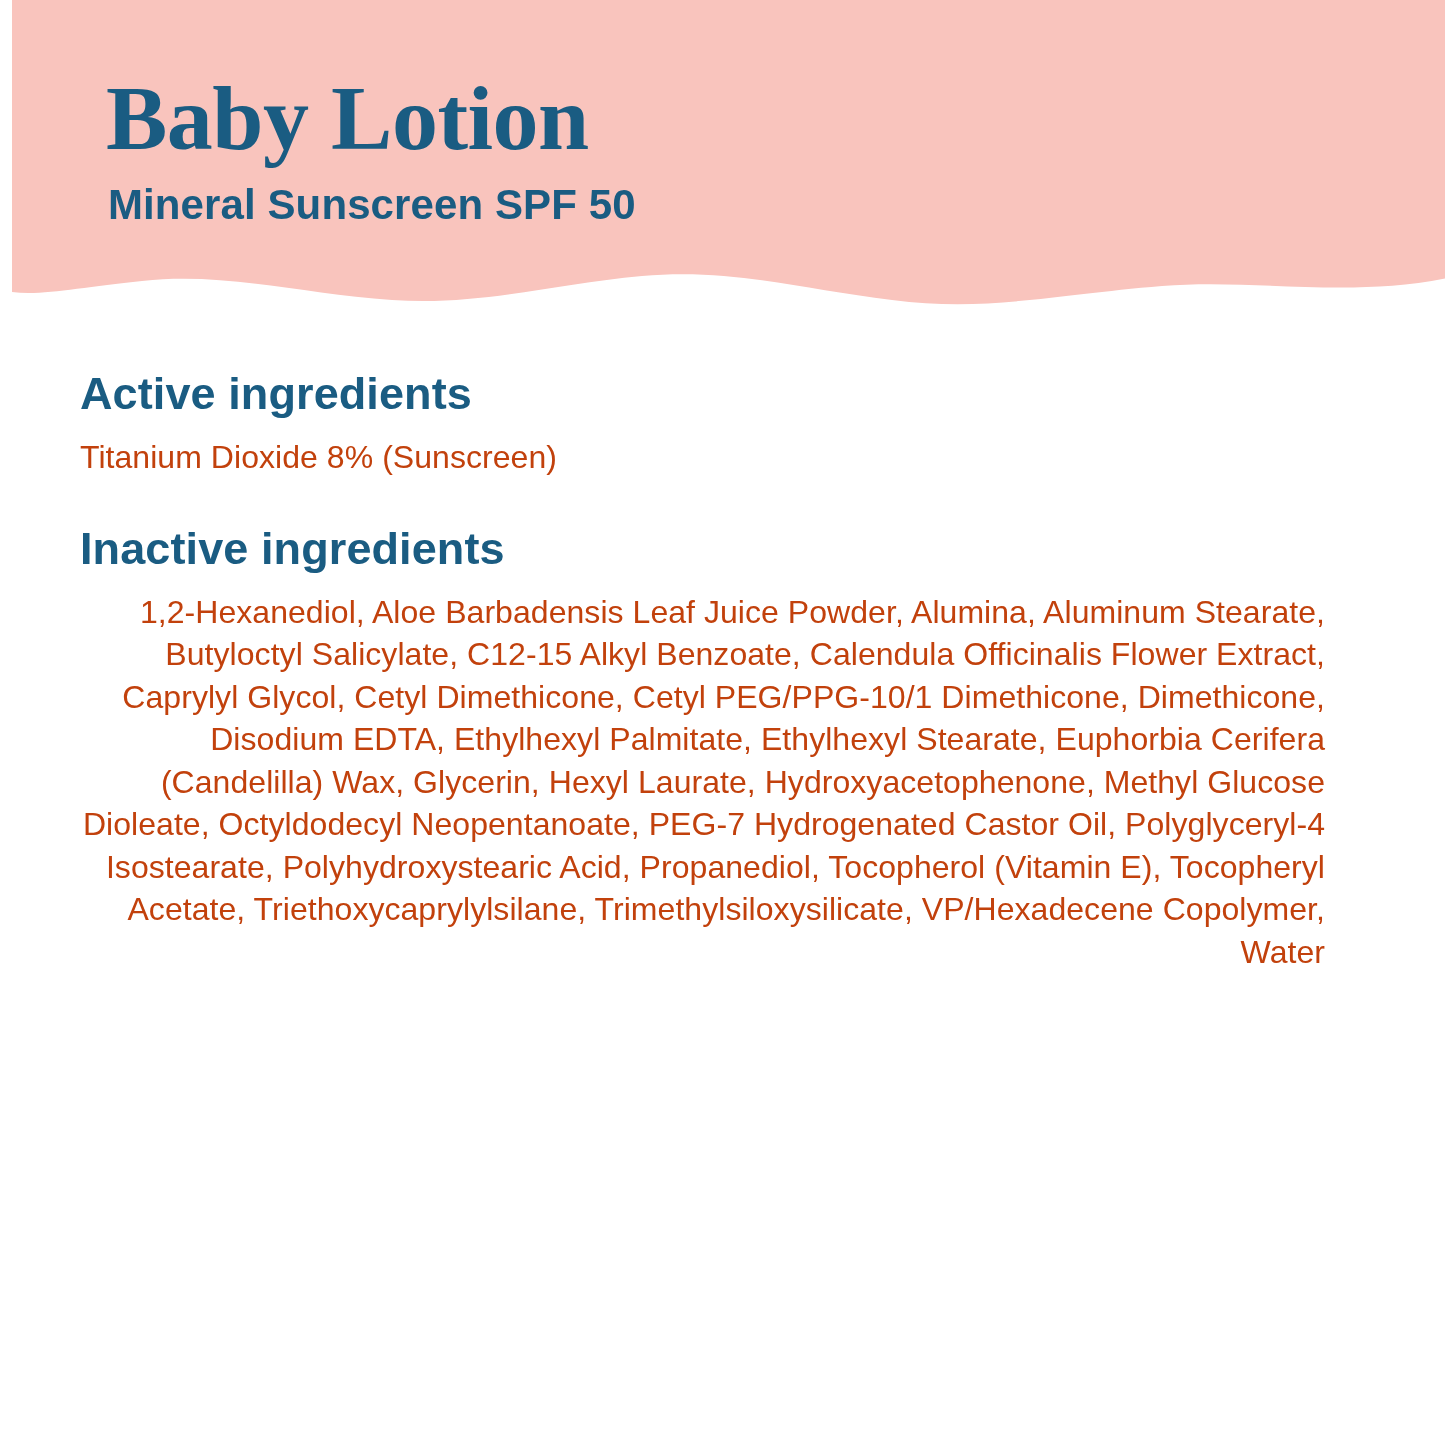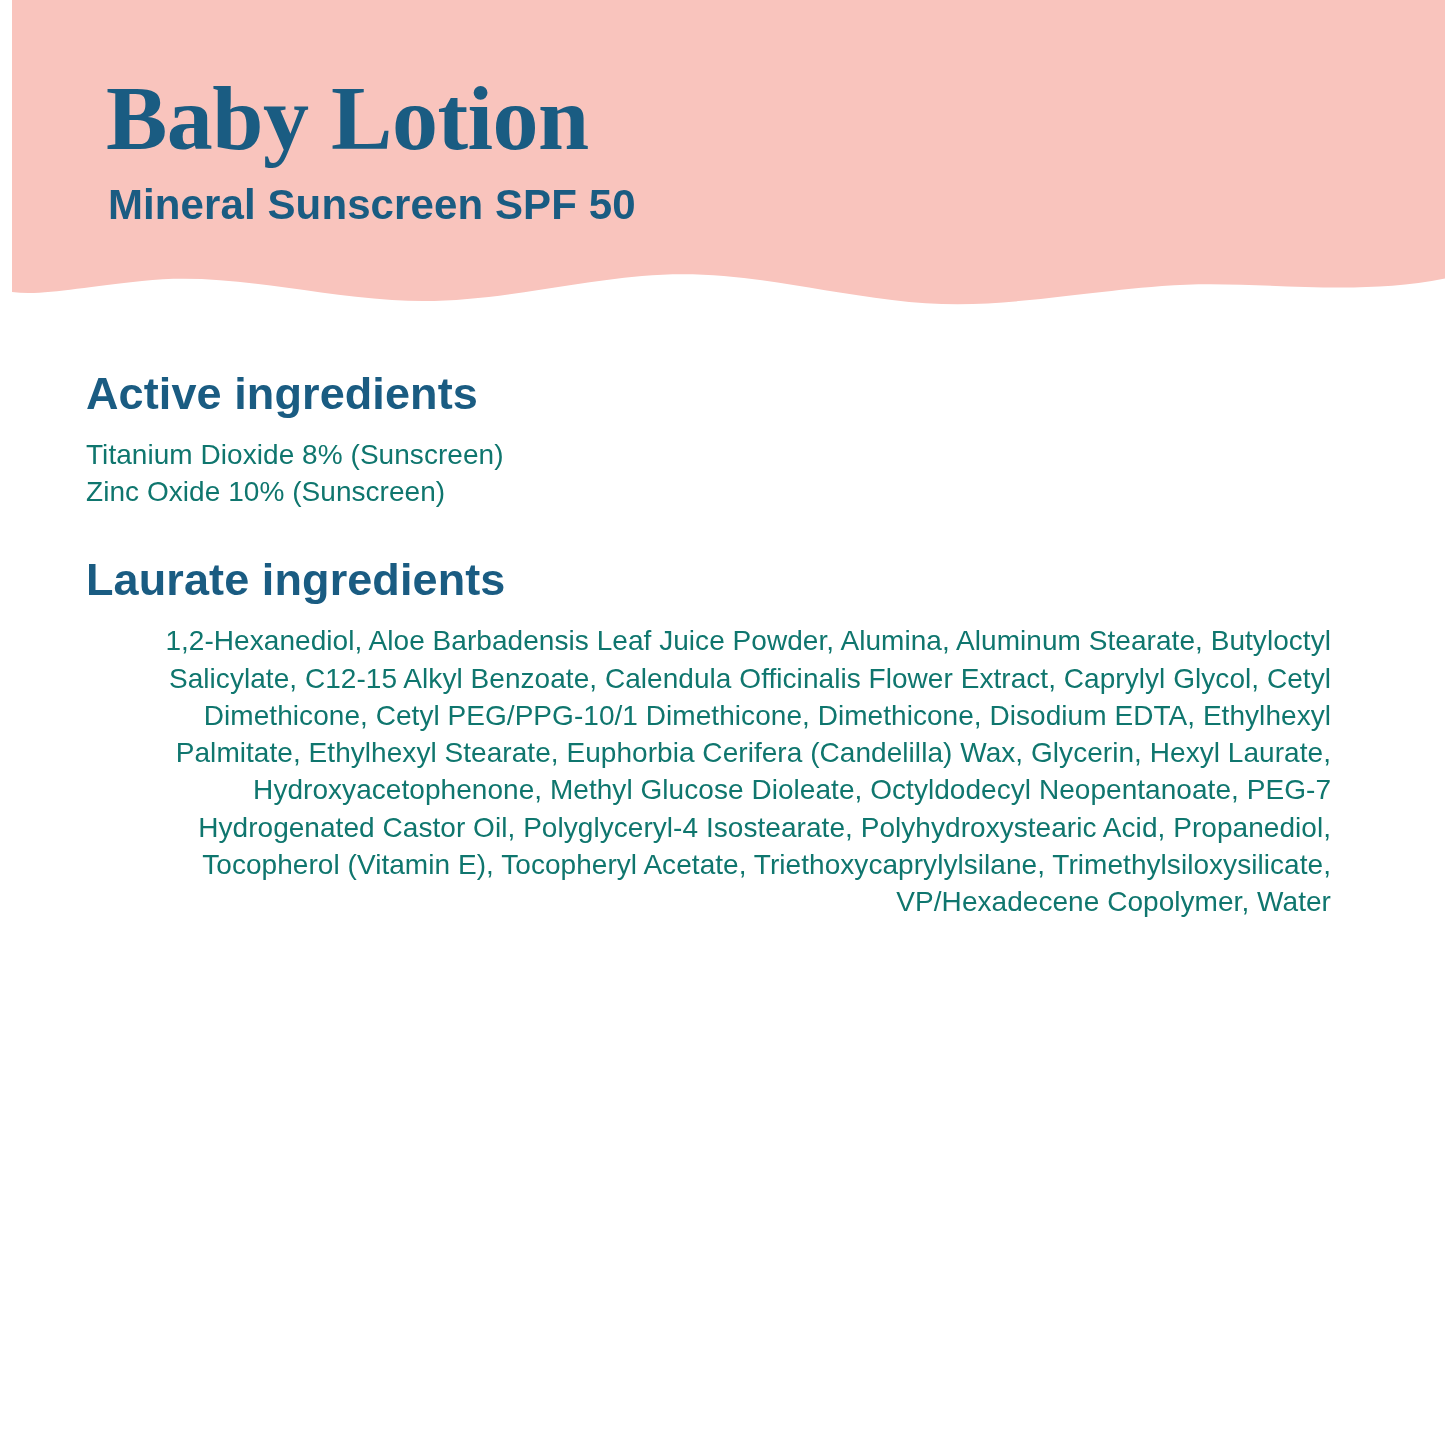--- a/index.html
+++ b/index.html
@@ -62,40 +62,40 @@
     font-size: 42px;
     line-height: 1.2;
     color: #1a5c82;
     margin: 14px 0 7px 2px;
     letter-spacing: 0.1px;
   }
 
   
   .content {
     position: absolute;
-    left: 86px;
+    left: 80px;
     top: 368px;
     width: 1250px;
   }
   .section + .section {
     margin-top: 44px;
   }
   .section-heading {
     font-family: "Liberation Sans", sans-serif;
     font-weight: bold;
     font-size: 45px;
     color: #1a5c82;
     margin: 0 0 16px 0;
     letter-spacing: 0.1px;
   }
   .body-text {
     font-family: "Liberation Sans", sans-serif;
-    font-size: 28px;
+    font-size: 32px;
     line-height: 1.33;
-    color: #0f766e;
+    color: #c2410c;
     margin: 0;
     letter-spacing: 0.05px;
   }
   .active-line {
     display: block;
   }
   .inactive-list {
     max-width: 1245px;
     text-align: right;
   }
@@ -116,23 +116,22 @@
       <div class="product-subtitle">Mineral Sunscreen SPF 50</div>
     </div>
   </div>
 
   <div class="content">
 
     <div class="section">
       <h2 class="section-heading">Active ingredients</h2>
       <p class="body-text">
         <span class="active-line">Titanium Dioxide 8% (Sunscreen)</span>
-        <span class="active-line">Zinc Oxide 10% (Sunscreen)</span>
       </p>
     </div>
 
     <div class="section">
-      <h2 class="section-heading">Laurate ingredients</h2>
+      <h2 class="section-heading">Inactive ingredients</h2>
       <p class="body-text inactive-list">1,2-Hexanediol, Aloe Barbadensis Leaf Juice Powder, Alumina, Aluminum Stearate, Butyloctyl Salicylate, C12-15 Alkyl Benzoate, Calendula Officinalis Flower Extract, Caprylyl Glycol, Cetyl Dimethicone, Cetyl PEG/PPG-10/1 Dimethicone, Dimethicone, Disodium EDTA, Ethylhexyl Palmitate, Ethylhexyl Stearate, Euphorbia Cerifera (Candelilla) Wax, Glycerin, Hexyl Laurate, Hydroxyacetophenone, Methyl Glucose Dioleate, Octyldodecyl Neopentanoate, PEG-7 Hydrogenated Castor Oil, Polyglyceryl-4 Isostearate, Polyhydroxystearic Acid, Propanediol, Tocopherol (Vitamin E), Tocopheryl Acetate, Triethoxycaprylylsilane, Trimethylsiloxysilicate, VP/Hexadecene Copolymer, Water</p>
     </div>
 
   </div>
 </div>
 
 </body></html>

